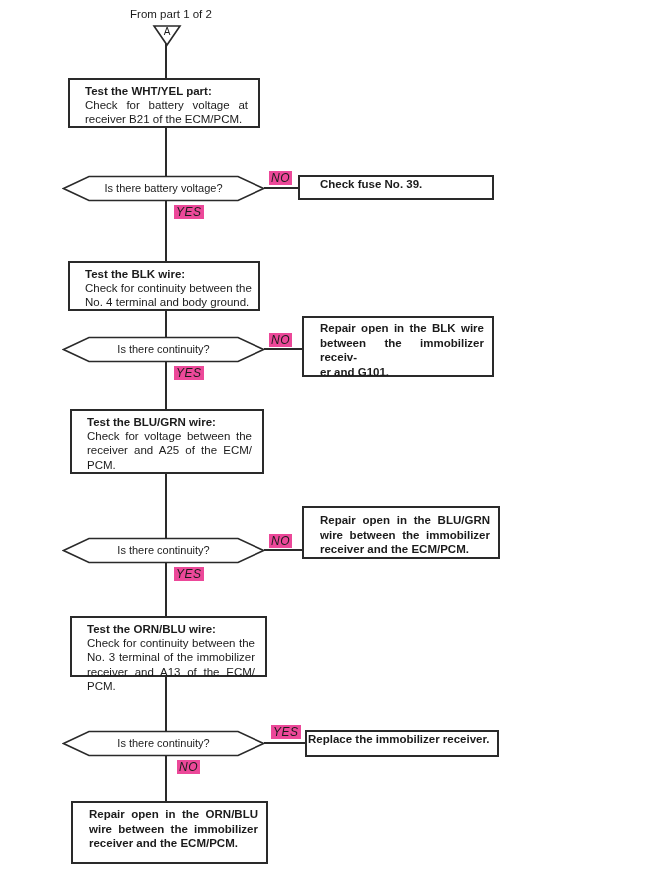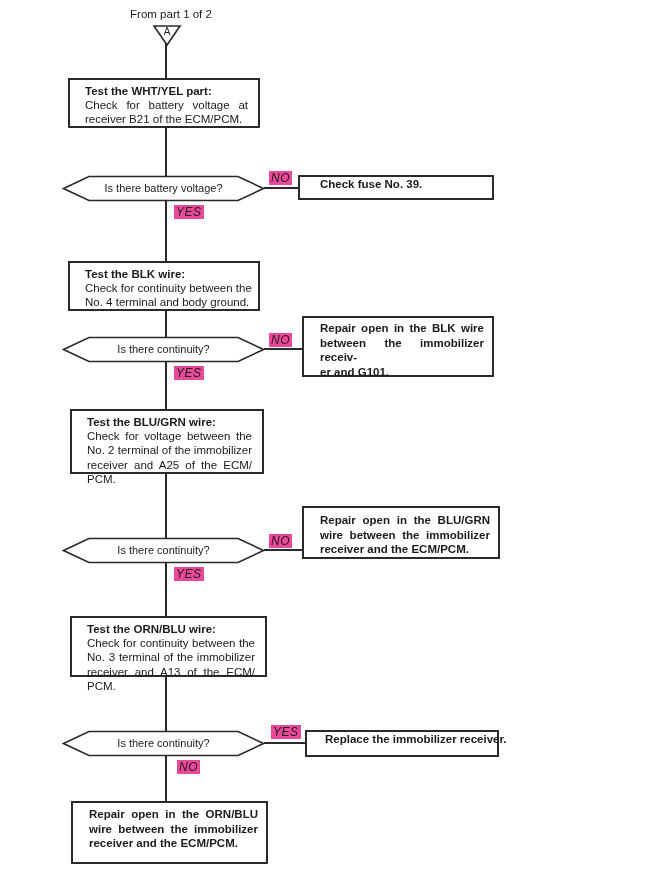--- a/index.html
+++ b/index.html
@@ -131,21 +131,20 @@
 
   <div class="abox" style="left:302px; top:316px; width:192px; height:61px;">
     <div class="jl">Repair open in the BLK wire</div>
     <div class="jl">between the immobilizer receiv-</div>
     <div class="bl">er and G101.</div>
   </div>
 
   <div class="pbox" style="left:70px; top:409px; width:194px; height:65px;">
     <div class="t">Test the BLU/GRN wire:</div>
     <div class="jl">Check for voltage between the</div>
-    <div class="jl">No. 2 terminal of the immobilizer</div>
     <div class="jl">receiver and A25 of the ECM/</div>
     <div class="bl">PCM.</div>
   </div>
 
   <div class="hex" style="left:62px; top:537px; width:203px; height:27px;">
     <svg width="203" height="27" viewBox="0 0 203 27">
       <polygon points="1.5,13.5 27,1.5 176,1.5 201.5,13.5 176,25.5 27,25.5" fill="#ffffff" stroke="#2a2a2a" stroke-width="1.6"></polygon>
     </svg>
     <span class="q">Is there continuity?</span>
   </div>
@@ -170,21 +169,21 @@
   <div class="hex" style="left:62px; top:730px; width:203px; height:27px;">
     <svg width="203" height="27" viewBox="0 0 203 27">
       <polygon points="1.5,13.5 27,1.5 176,1.5 201.5,13.5 176,25.5 27,25.5" fill="#ffffff" stroke="#2a2a2a" stroke-width="1.6"></polygon>
     </svg>
     <span class="q">Is there continuity?</span>
   </div>
   <div class="hline" style="left:264px; top:742px; width:41px;"></div>
   <div class="branch" style="left:271px; top:725px;">YES</div>
   <div class="branch" style="left:177px; top:760px;">NO</div>
 
-  <div class="abox center" style="left:305px; top:730px; width:194px; height:27px; padding-left:18px;">
+  <div class="abox center" style="left:305px; top:730px; width:194px; height:27px; padding-left:1px;">
     <div class="bl">Replace the immobilizer receiver.</div>
   </div>
 
   <div class="abox" style="left:71px; top:801px; width:197px; height:63px; padding-top:4px;">
     <div class="jl">Repair open in the ORN/BLU</div>
     <div class="jl">wire between the immobilizer</div>
     <div class="bl">receiver and the ECM/PCM.</div>
   </div>
 
 </div>

